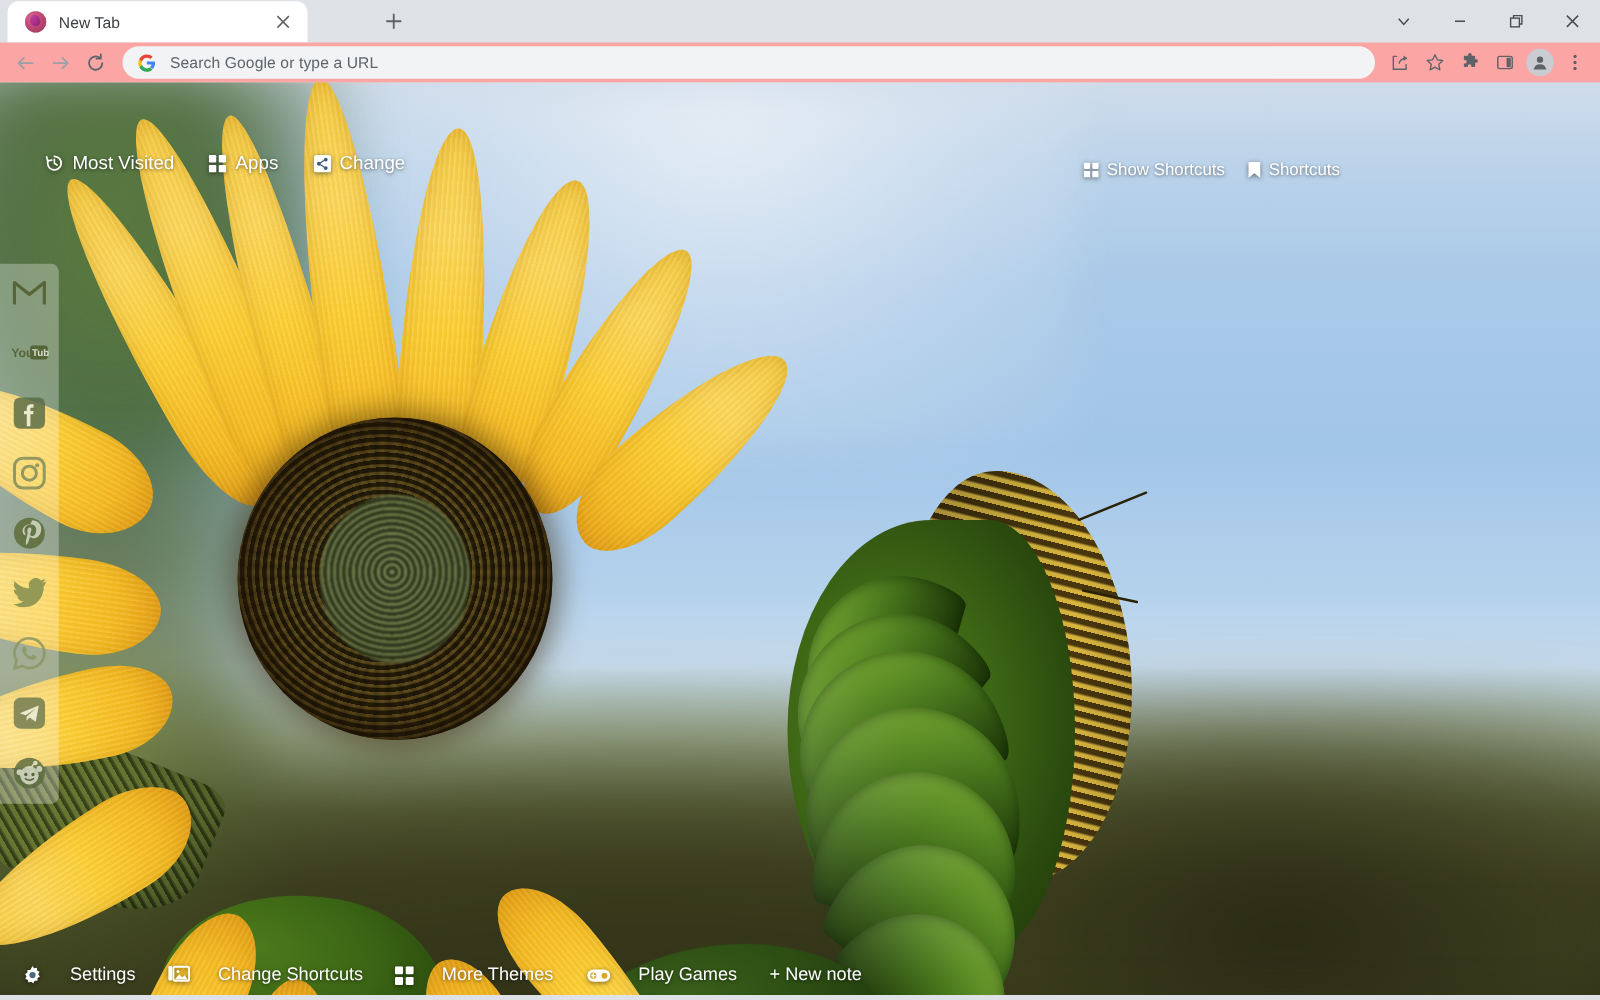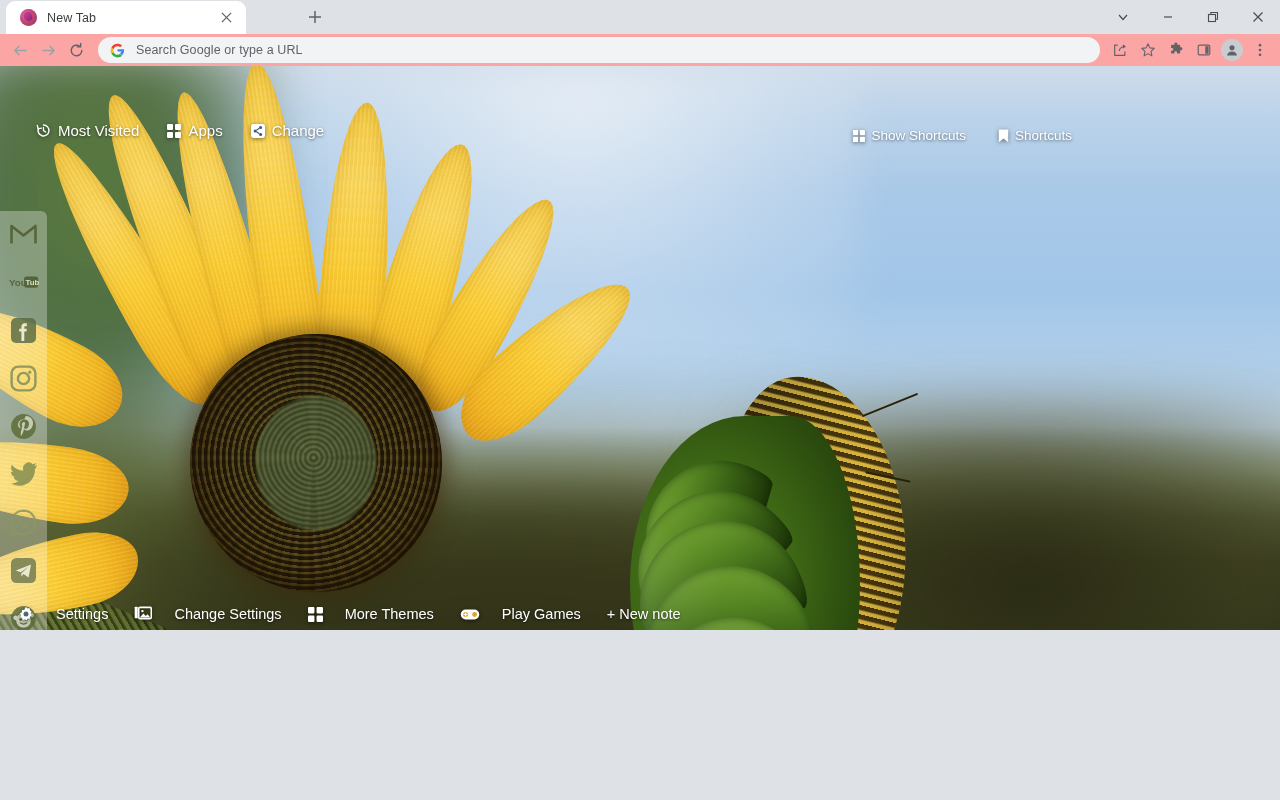--- a/index.html
+++ b/index.html
@@ -95,21 +95,21 @@
   .profile-chip {
     width: 22px; height: 22px; border-radius: 50%;
     background: #c9ccd0; display: flex; align-items: center;
     justify-content: center;
   }
   .profile-chip svg { width: 14px; height: 14px; }
 
   
   .ntp {
     position: absolute; left: 0; top: 66px;
-    width: 1280px; height: 564px; overflow: hidden;
+    width: 1280px; height: 730px; overflow: hidden;
   }
 
   
   .bg-sky {
     position: absolute; inset: 0;
     background:
       linear-gradient(to bottom,
         #cfdcea 0%, #bdd4ea 8%, #a9c9e8 22%,
         #a2c6e8 40%, #b5d2ec 56%, #c6dbec 64%,
         #9aa88d 72%, #5c6340 80%, #3a3c22 88%, #2a2c18 100%);
@@ -308,21 +308,21 @@
     width: 26px; height: 26px; display: flex; align-items: center;
     justify-content: center; cursor: pointer; flex: 0 0 26px;
   }
   .search-underline {
     height: 1px; background: rgba(255,255,255,.75); width: 100%;
     box-shadow: 0 1px 2px rgba(0,0,0,.25);
   }
 
   .nav-right {
     position: absolute; right: 208px; top: 62px;
-    display: flex; align-items: center; gap: 32px;
+    display: flex; align-items: center; gap: 18px;
   }
   .nav-right .nav-item { font-size: 13.5px; gap: 6px; }
 
   
   .rail {
     position: absolute; left: 0; top: 145px;
     width: 47px; padding: 8px 0 10px 0;
     background: rgba(255,255,255,.30);
     border-radius: 0 6px 6px 0;
     display: flex; flex-direction: column; align-items: center; gap: 18px;
@@ -640,21 +640,21 @@
         </svg>
         <span>Settings</span>
       </div>
       <div class="nav-item">
         <svg width="18" height="16" viewBox="0 0 18 16">
           <rect x="0.7" y="0.7" width="3" height="11.6" rx=".6" class="fillw"></rect>
           <rect x="4.7" y="1.4" width="12.6" height="11.2" rx="1.3" stroke="#fff" stroke-width="1.6" fill="none"></rect>
           <circle cx="8.4" cy="5.1" r="1.2" class="fillw"></circle>
           <path d="M5.8 11.6 L9.4 7.4 L11.8 10 L13.6 8.2 L16.2 11.6 Z" class="fillw"></path>
         </svg>
-        <span>Change Settings</span>
+        <span>Change Shortcuts</span>
       </div>
       <div class="nav-item">
         <svg width="15" height="15" viewBox="0 0 14 14">
           <rect x="0" y="0" width="6" height="6" rx="1" class="fillw"></rect>
           <rect x="8" y="0" width="6" height="6" rx="1" class="fillw"></rect>
           <rect x="0" y="8" width="6" height="6" rx="1" class="fillw"></rect>
           <rect x="8" y="8" width="6" height="6" rx="1" class="fillw"></rect>
         </svg>
         <span>More Themes</span>
       </div>

